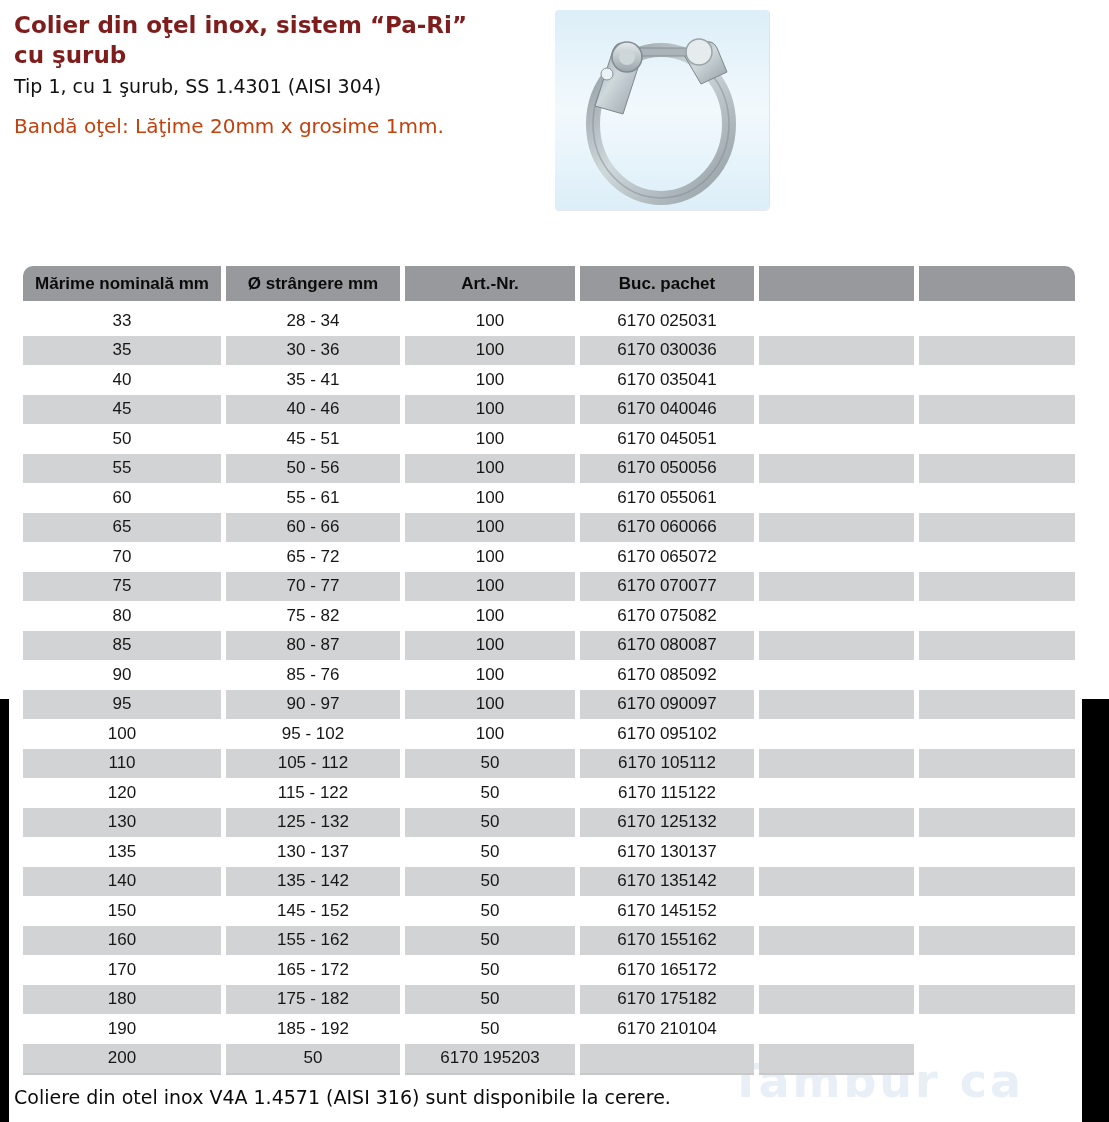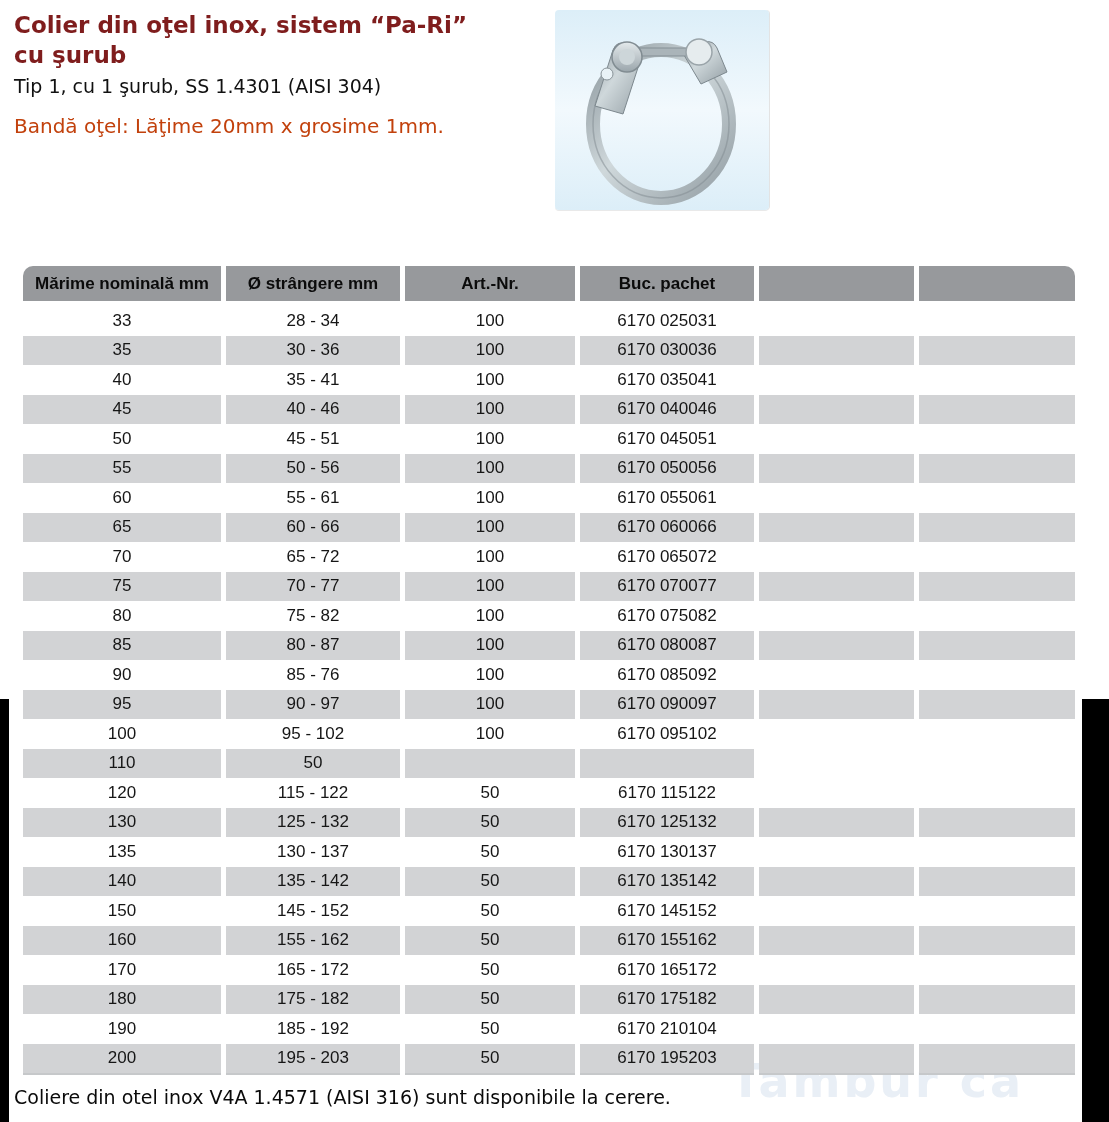--- a/index.html
+++ b/index.html
@@ -220,21 +220,23 @@
       <div class="trow">
         <div class="cell">100</div>
         <div class="cell">95 - 102</div>
         <div class="cell">100</div>
         <div class="cell">6170 095102</div>
         <div class="cell"></div>
         <div class="cell"></div>
       </div>
       <div class="trow alt">
         <div class="cell">110</div>
-        <div class="cell">50</div>
+        <div class="cell">105 - 112</div>
+        <div class="cell">50</div>
+        <div class="cell">6170 105112</div>
         <div class="cell"></div>
         <div class="cell"></div>
       </div>
       <div class="trow">
         <div class="cell">120</div>
         <div class="cell">115 - 122</div>
         <div class="cell">50</div>
         <div class="cell">6170 115122</div>
         <div class="cell"></div>
         <div class="cell"></div>
@@ -298,21 +300,20 @@
       <div class="trow">
         <div class="cell">190</div>
         <div class="cell">185 - 192</div>
         <div class="cell">50</div>
         <div class="cell">6170 210104</div>
         <div class="cell"></div>
         <div class="cell"></div>
       </div>
       <div class="trow alt">
         <div class="cell">200</div>
-        <div class="cell">195 - 203</div>
         <div class="cell">50</div>
         <div class="cell">6170 195203</div>
         <div class="cell"></div>
         <div class="cell"></div>
       </div>
     </div>
 </div>
 
 <div class="watermark">Tambur ca</div>
 

